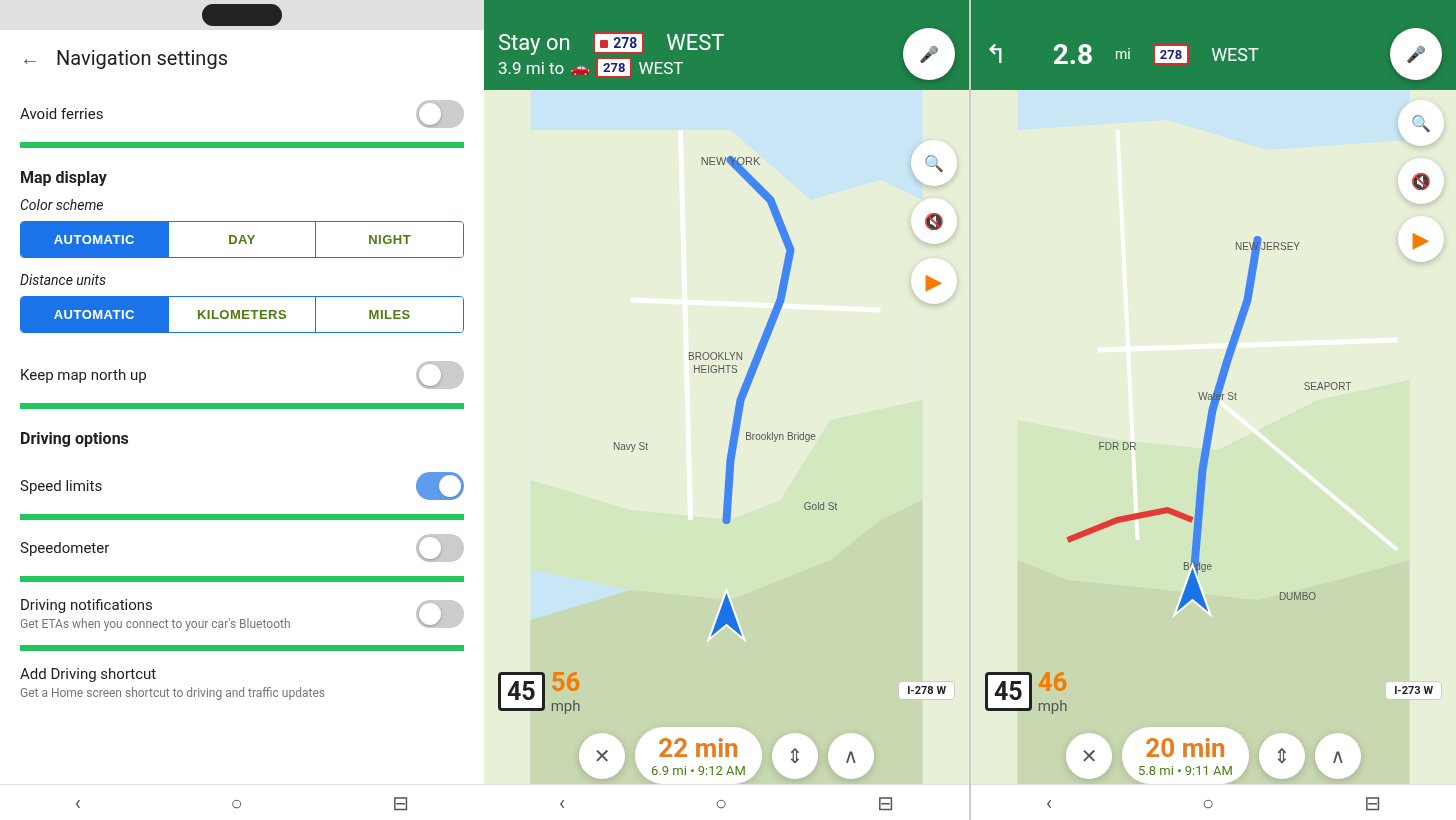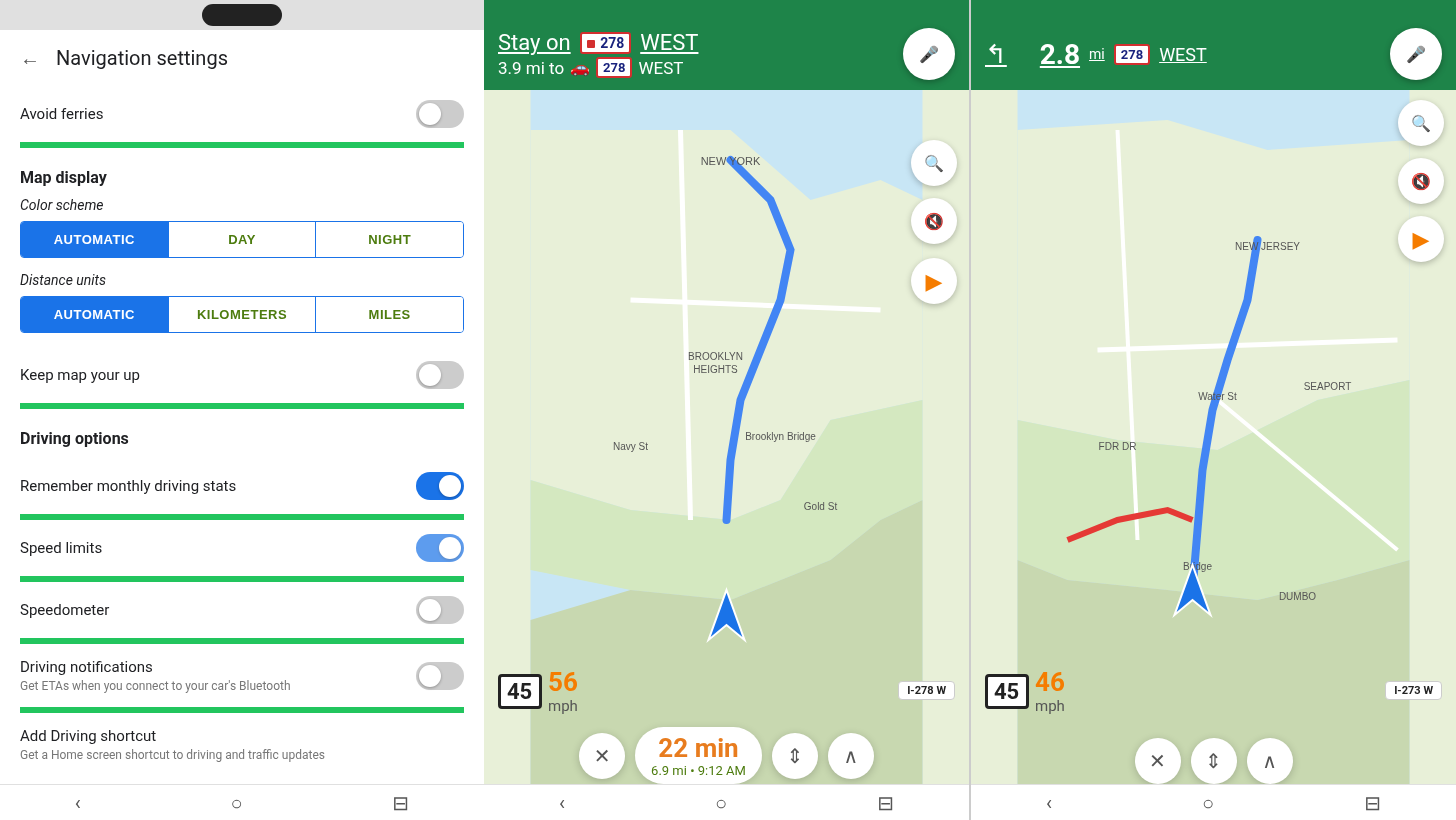--- a/index.html
+++ b/index.html
@@ -188,22 +188,21 @@
       padding: 8px 14px;
       padding-top: 28px;
     }
 
     .nav-instruction {
       color: #fff;
       font-size: 22px;
       font-weight: 400;
       display: flex;
       align-items: center;
-      gap: 9px;
-      text-decoration: underline;
+      gap: 22px;
     }
 
     .nav-distance {
       color: #fff;
       font-size: 17px;
       display: flex;
       align-items: center;
       gap: 6px;
       margin-top: 2px;
     }
@@ -331,21 +330,21 @@
       align-items: center;
       gap: 6px;
       z-index: 5;
     }
 
     .speed-limit-box {
       border: 3px solid #222;
       border-radius: 4px;
       padding: 2px 6px;
       background: #fff;
-      font-size: 22px;
+      font-size: 25px;
       font-weight: 700;
       color: #222;
       min-width: 44px;
     }
 
     .current-speed {
       font-size: 26px;
       font-weight: 700;
       color: #f57c00;
     }
@@ -426,30 +425,26 @@
     <div>
       <div class="settings-group-label">Distance units</div>
       <div class="btn-group">
         <button class="active">AUTOMATIC</button>
         <button>KILOMETERS</button>
         <button>MILES</button>
       </div>
     </div>
 
     <div class="settings-row">
-      <span class="settings-label">Keep map your up</span>
+      <span class="settings-label">Keep map north up</span>
       <div class="toggle off"></div>
     </div>
 
     <div class="section-heading">Driving options</div>
 
-    <div class="settings-row">
-      <span class="settings-label">Remember monthly driving stats</span>
-      <div class="toggle on"></div>
-    </div>
 
     <div class="settings-row">
       <span class="settings-label">Speed limits</span>
       <div class="toggle partial"></div>
     </div>
 
     <div class="settings-row">
       <span class="settings-label">Speedometer</span>
       <div class="toggle off"></div>
     </div>
@@ -644,20 +639,26 @@
       <div class="speed-unit">mph</div>
     </div>
   </div>
 
   
   <div class="route-label" style="bottom: 120px; right: 14px;">I-273 W</div>
 
   
   <div class="eta-bar">
     <button class="eta-circle-btn">✕</button>
+    <div class="eta-info">
+      <span class="eta-time">20 min</span>
+      <div class="eta-details">
+        <span>5.8 mi</span> • <span>9:11 AM</span>
+      </div>
+    </div>
     <button class="eta-circle-btn">⇕</button>
     <button class="eta-circle-btn">∧</button>
   </div>
 
   
   <div class="bottom-nav">
     <span class="bottom-nav-icon">‹</span>
     <span class="bottom-nav-icon">○</span>
     <span class="bottom-nav-icon">⊟</span>
   </div>

